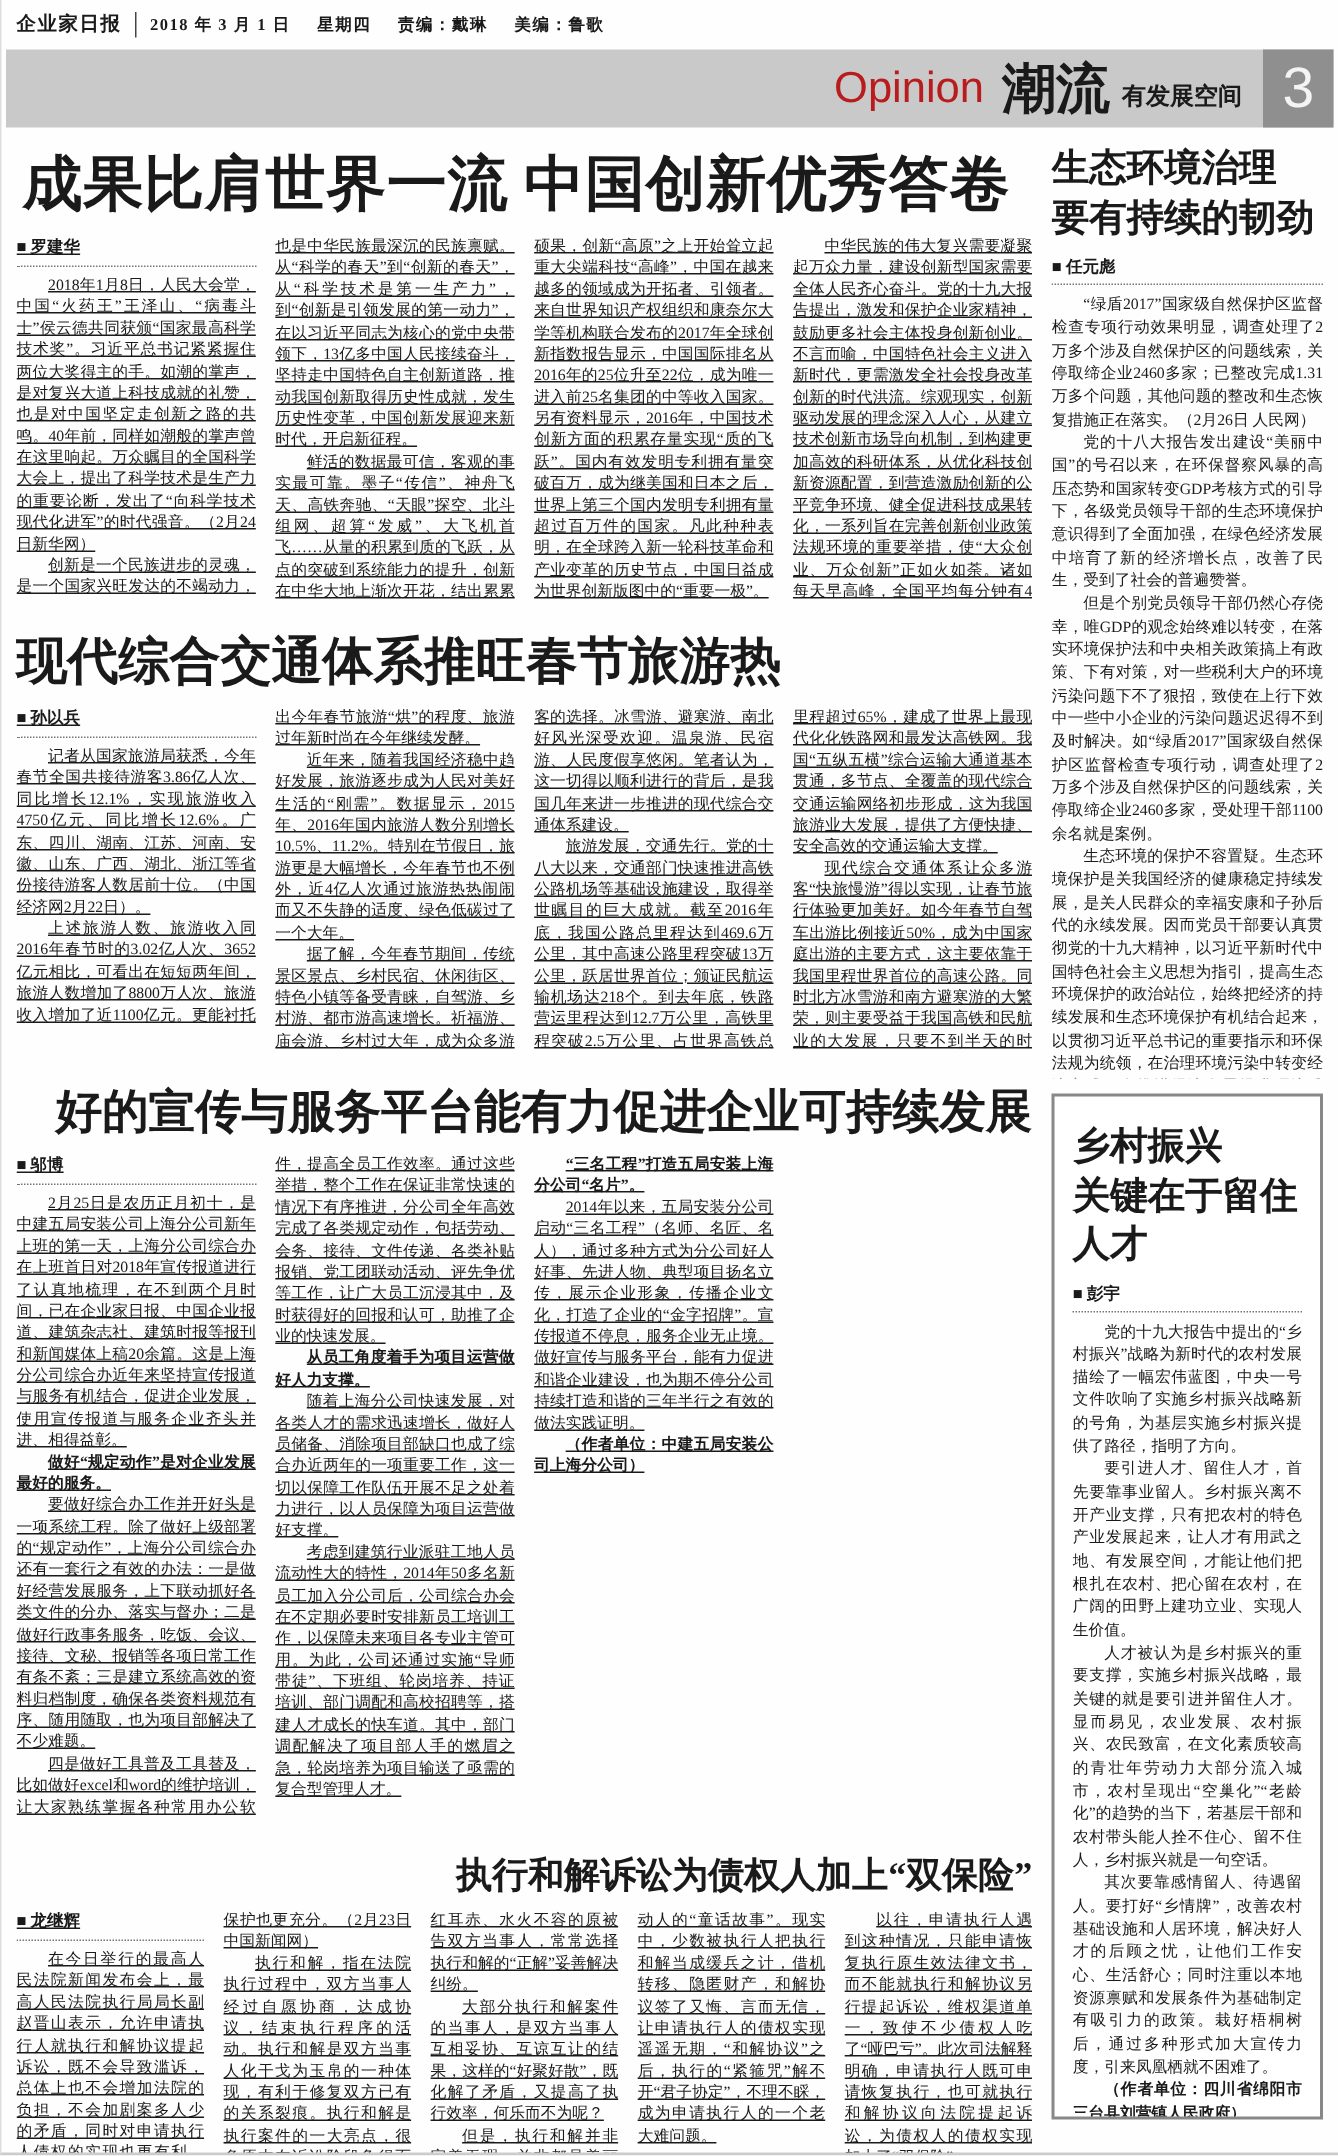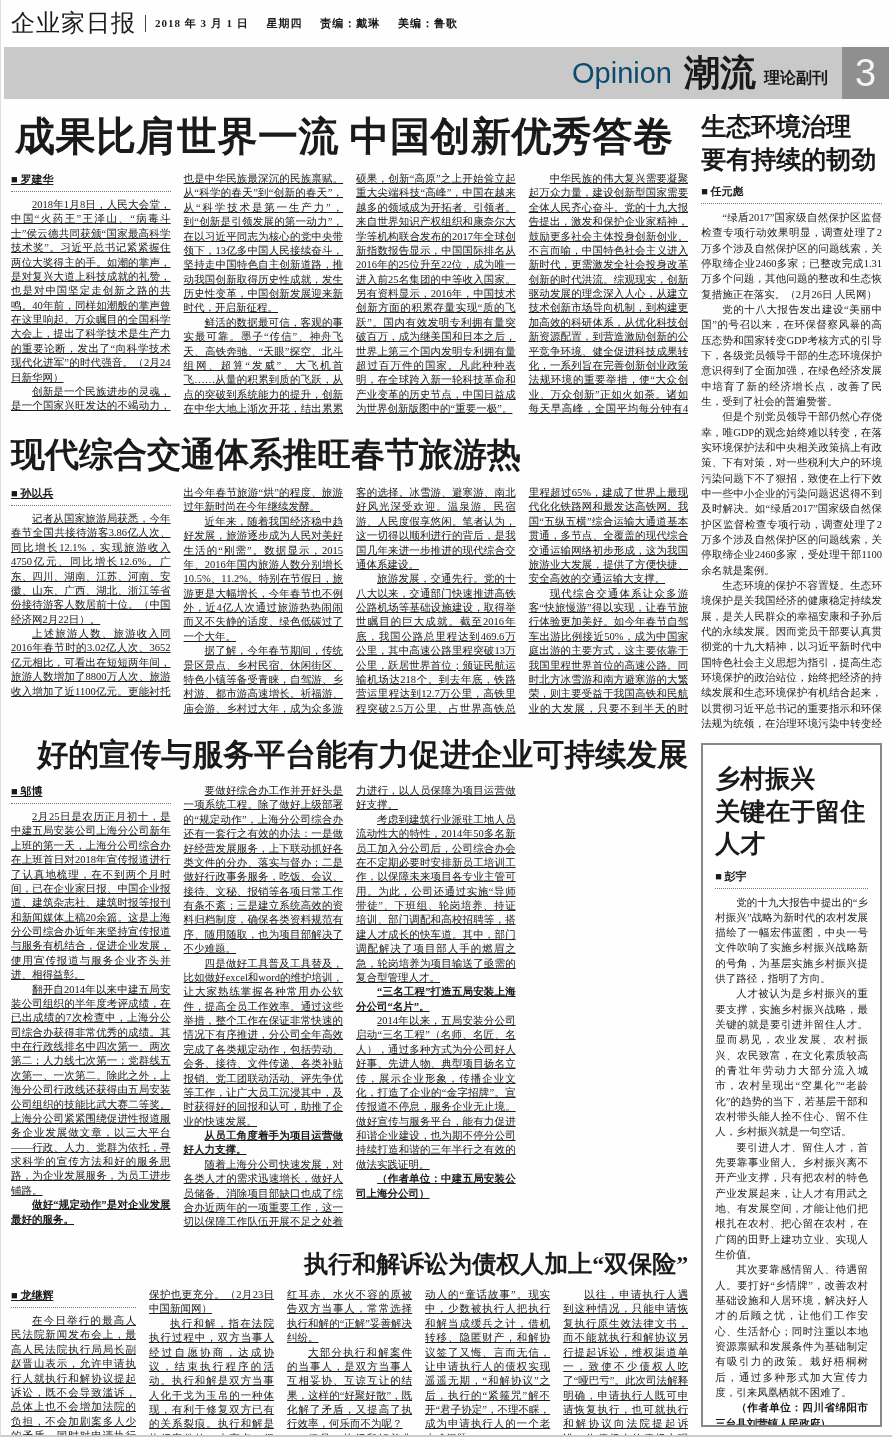--- a/index.html
+++ b/index.html
@@ -6,30 +6,30 @@
   html,body { background:#ffffff; }
   .page {
     width: 892px; height: 1437px; position: relative;
     background:#fefefe; overflow: hidden;
     font-family: "Liberation Serif", "DejaVu Serif", serif;
     color:#1a1a1a;
     border-left:1px solid #ddd; border-bottom:2px solid #ccc;
   }
   
   .masthead { display:flex; align-items:center; padding:7px 8px 3px 10px; }
-  .paper-name { font-size:24px; font-weight:normal; letter-spacing:1px; }
+  .paper-name { font-size:13px; font-weight:bold; letter-spacing:1px; }
   .mast-divider { width:1px; height:17px; background:#444; margin:0 9px; }
   .mast-info { font-size:11px; font-weight:bold; letter-spacing:1px; }
   .mast-info span { margin-right:14px; }
   
   .banner {
     height:52px; background:#c9c9c9; margin:5px 3px 0 3px;
     display:flex; justify-content:flex-end; align-items:center;
   }
-  .banner-en { font-family:"Liberation Sans","DejaVu Sans",sans-serif; font-size:29px; color:#0c4a6e; margin-right:12px; }
+  .banner-en { font-family:"Liberation Sans","DejaVu Sans",sans-serif; font-size:29px; color:#b91c1c; margin-right:12px; }
   .banner-cn { font-size:36px; font-weight:bold; line-height:1; }
   .banner-sub { font-size:16px; font-weight:bold; margin:10px 14px 0 8px; }
   .page-box {
     width:47px; height:52px; background:#8f8f8f; color:#f4f4f4;
     display:flex; align-items:center; justify-content:center;
     font-size:38px; font-family:"Liberation Sans","DejaVu Sans",sans-serif;
   }
   
   .content { display:flex; gap:13px; padding:6px 10px 0 10px; }
   .left-col { width:678px; }
@@ -76,21 +76,21 @@
       <span>2018 年 3 月 1 日</span>
       <span>星期四</span>
       <span>责编：戴琳</span>
       <span>美编：鲁歌</span>
     </div>
   </div>
 
   <div class="banner">
     <div class="banner-en">Opinion</div>
     <div class="banner-cn">潮流</div>
-    <div class="banner-sub">理论副刊</div>
+    <div class="banner-sub">有发展空间</div>
     <div class="page-box">3</div>
   </div>
 
   <div class="content">
 
     <div class="left-col">
 
       <div>
         <div class="headline-xl">成果比肩世界一流 中国创新优秀答卷</div>
         <div class="body-cols cols-4 a1-body">
@@ -115,21 +115,20 @@
           <p>现代综合交通体系让众多游客“快旅慢游”得以实现，让春节旅行体验更加美好。如今年春节自驾车出游比例接近50%，成为中国家庭出游的主要方式，这主要依靠于我国里程世界首位的高速公路。同时北方冰雪游和南方避寒游的大繁荣，则主要受益于我国高铁和民航业的大发展，只要不到半天的时间，就可轻松抵达旅游目的地。此外，春节期间，通过各种交通方式融合发展形成的快速集散、运输能力，越来越多的中国游客从近200个国内主要城市到达全球68个国家和地区，在遍览世界风景的同时，也广泛传播了中国文化。</p>
 
         </div>
       </div>
 
       <div>
         <div class="headline-a3">好的宣传与服务平台能有力促进企业可持续发展</div>
         <div class="body-cols cols-4 a3-body">
           <div class="byline">■ 邬博</div>
           <p>2月25日是农历正月初十，是中建五局安装公司上海分公司新年上班的第一天，上海分公司综合办在上班首日对2018年宣传报道进行了认真地梳理，在不到两个月时间，已在企业家日报、中国企业报道、建筑杂志社、建筑时报等报刊和新闻媒体上稿20余篇。这是上海分公司综合办近年来坚持宣传报道与服务有机结合，促进企业发展，使用宣传报道与服务企业齐头并进、相得益彰。</p>
-          <p>翻开自2014年以来中建五局安装公司组织的半年度考评成绩，在已出成绩的7次检查中，上海分公司综合办获得非常优秀的成绩。其中在行政线排名中四次第一、两次第二；人力线七次第一；党群线五次第一、一次第二。除此之外，上海分公司行政线还获得由五局安装公司组织的技能比武大赛二等奖。上海分公司紧紧围绕促进性报道服务企业发展做文章，以三大平台——行政、人力、党群为依托，寻求科学的宣传方法和好的服务思路，为企业发展服务，为员工进步铺路。</p>
           <p class="subhead">做好“规定动作”是对企业发展最好的服务。</p>
           <p>要做好综合办工作并开好头是一项系统工程。除了做好上级部署的“规定动作”，上海分公司综合办还有一套行之有效的办法：一是做好经营发展服务，上下联动抓好各类文件的分办、落实与督办；二是做好行政事务服务，吃饭、会议、接待、文秘、报销等各项日常工作有条不紊；三是建立系统高效的资料归档制度，确保各类资料规范有序、随用随取，也为项目部解决了不少难题。</p>
           <p>四是做好工具普及工具替及，比如做好excel和word的维护培训，让大家熟练掌握各种常用办公软件，提高全员工作效率。通过这些举措，整个工作在保证非常快速的情况下有序推进，分公司全年高效完成了各类规定动作，包括劳动、会务、接待、文件传递、各类补贴报销、党工团联动活动、评先争优等工作，让广大员工沉浸其中，及时获得好的回报和认可，助推了企业的快速发展。</p>
           <p class="subhead">从员工角度着手为项目运营做好人力支撑。</p>
           <p>随着上海分公司快速发展，对各类人才的需求迅速增长，做好人员储备、消除项目部缺口也成了综合办近两年的一项重要工作，这一切以保障工作队伍开展不足之处着力进行，以人员保障为项目运营做好支撑。</p>
           <p>考虑到建筑行业派驻工地人员流动性大的特性，2014年50多名新员工加入分公司后，公司综合办会在不定期必要时安排新员工培训工作，以保障未来项目各专业主管可用。为此，公司还通过实施“导师带徒”、下班组、轮岗培养、持证培训、部门调配和高校招聘等，搭建人才成长的快车道。其中，部门调配解决了项目部人手的燃眉之急，轮岗培养为项目输送了亟需的复合型管理人才。</p>
           <p class="subhead">“三名工程”打造五局安装上海分公司“名片”。</p>
           <p>2014年以来，五局安装分公司启动“三名工程”（名师、名匠、名人），通过多种方式为分公司好人好事、先进人物、典型项目扬名立传，展示企业形象，传播企业文化，打造了企业的“金字招牌”。宣传报道不停息，服务企业无止境。做好宣传与服务平台，能有力促进和谐企业建设，也为期不停分公司持续打造和谐的三年半行之有效的做法实践证明。</p>
           <p class="credit">（作者单位：中建五局安装公司上海分公司）</p>
         </div>
@@ -168,22 +167,22 @@
       </div>
 
       <div class="boxed-article">
         <div class="headline-rail">
           <div>乡村振兴</div>
           <div>关键在于留住人才</div>
         </div>
         <div class="byline">■ 彭宇</div>
         <div class="rail-body">
           <p>党的十九大报告中提出的“乡村振兴”战略为新时代的农村发展描绘了一幅宏伟蓝图，中央一号文件吹响了实施乡村振兴战略新的号角，为基层实施乡村振兴提供了路径，指明了方向。</p>
+          <p>要引进人才、留住人才，首先要靠事业留人。乡村振兴离不开产业支撑，只有把农村的特色产业发展起来，让人才有用武之地、有发展空间，才能让他们把根扎在农村、把心留在农村，在广阔的田野上建功立业、实现人生价值。</p>
           <p>人才被认为是乡村振兴的重要支撑，实施乡村振兴战略，最关键的就是要引进并留住人才。显而易见，农业发展、农村振兴、农民致富，在文化素质较高的青壮年劳动力大部分流入城市，农村呈现出“空巢化”“老龄化”的趋势的当下，若基层干部和农村带头能人拴不住心、留不住人，乡村振兴就是一句空话。</p>
-          <p>要引进人才、留住人才，首先要靠事业留人。乡村振兴离不开产业支撑，只有把农村的特色产业发展起来，让人才有用武之地、有发展空间，才能让他们把根扎在农村、把心留在农村，在广阔的田野上建功立业、实现人生价值。</p>
           <p>其次要靠感情留人、待遇留人。要打好“乡情牌”，改善农村基础设施和人居环境，解决好人才的后顾之忧，让他们工作安心、生活舒心；同时注重以本地资源禀赋和发展条件为基础制定有吸引力的政策。栽好梧桐树后，通过多种形式加大宣传力度，引来凤凰栖就不困难了。</p>
           <p class="credit">（作者单位：四川省绵阳市三台县刘营镇人民政府）</p>
         </div>
       </div>
 
     </div>
   </div>
 </div>
 
 </body></html>

